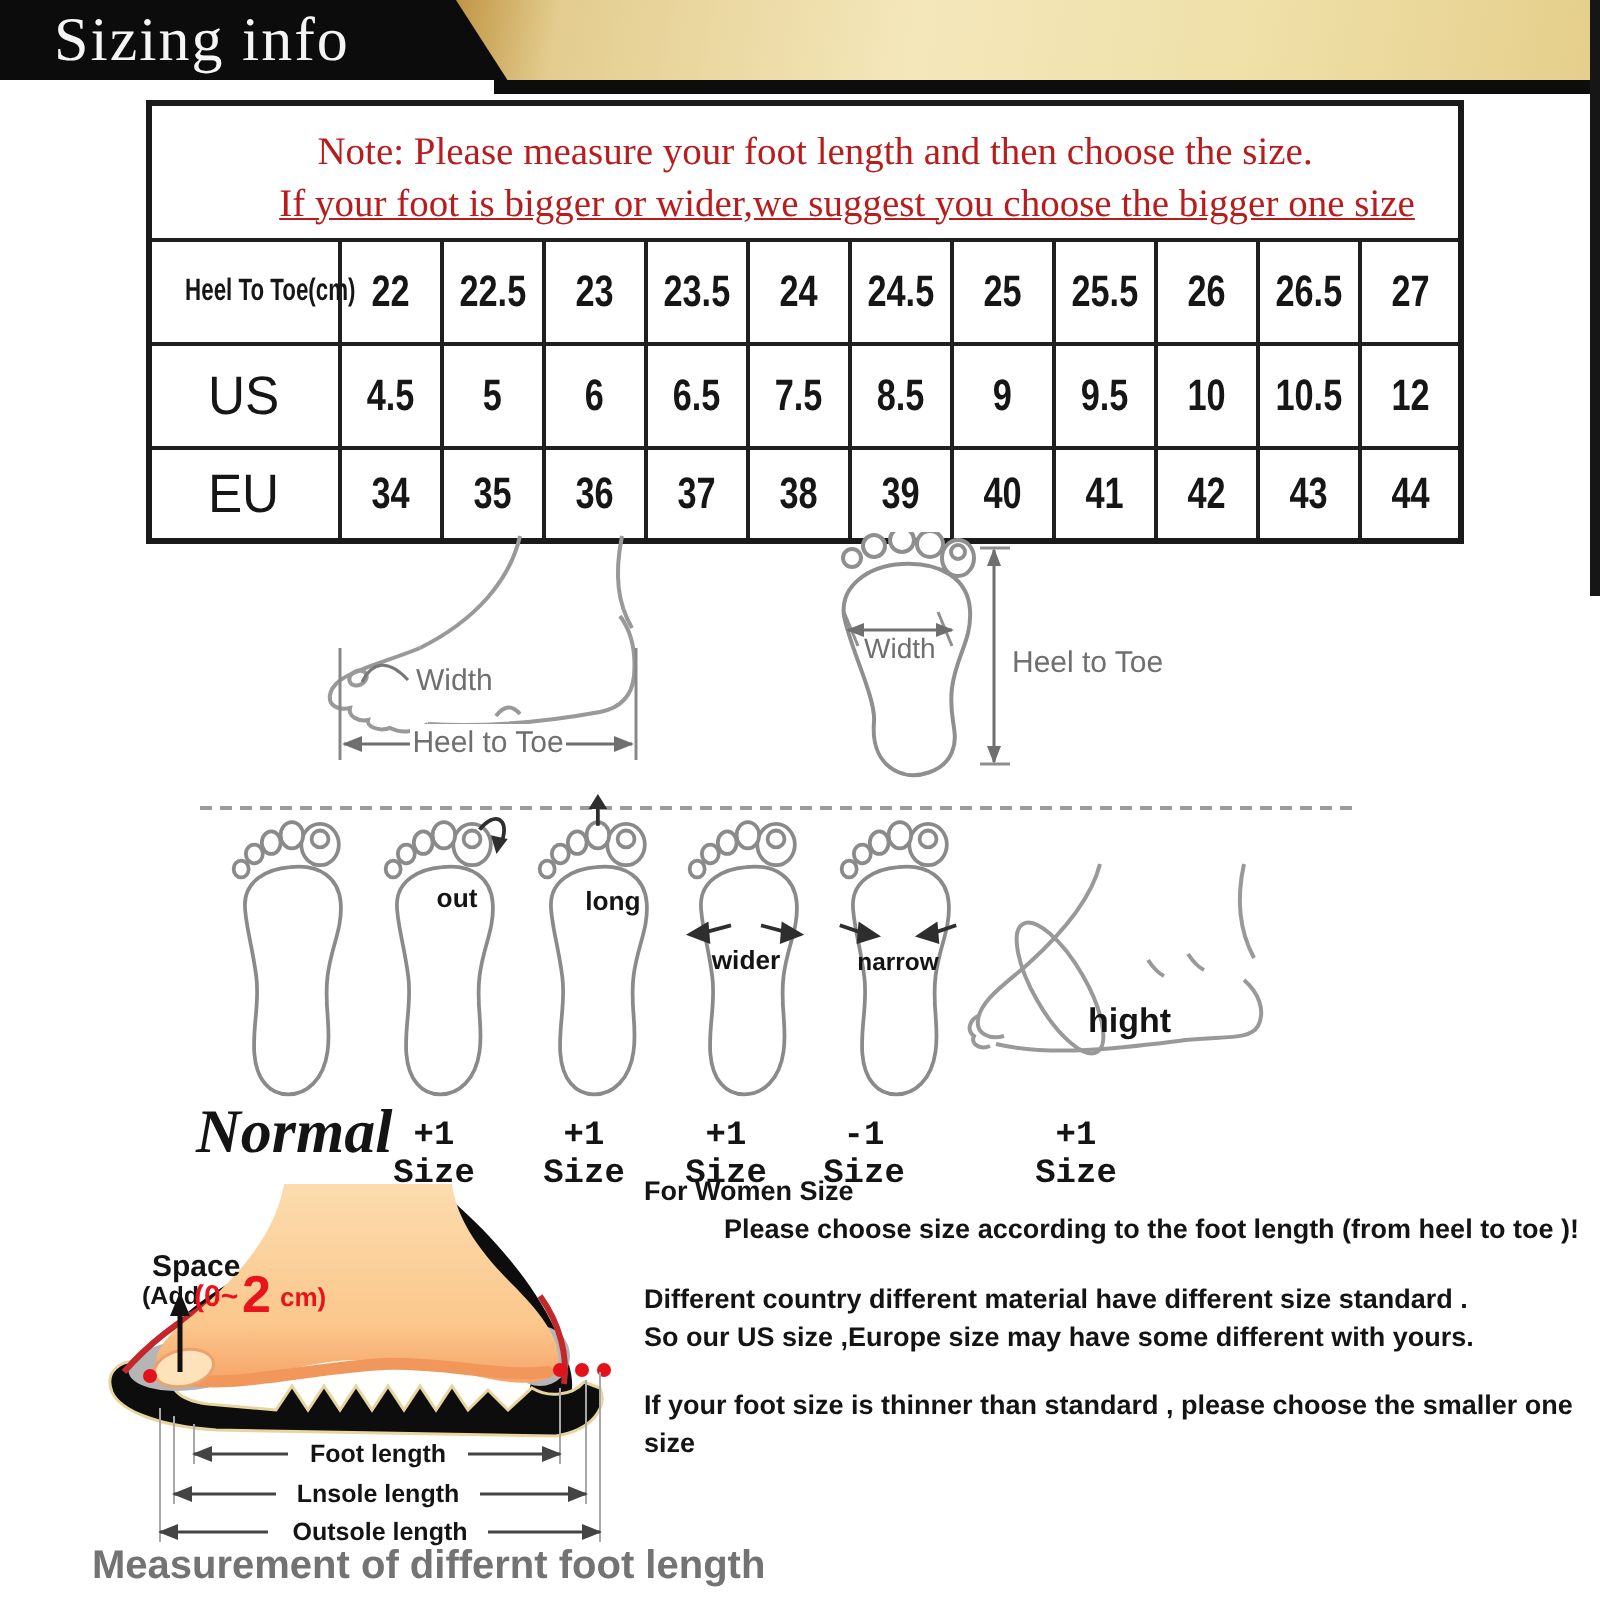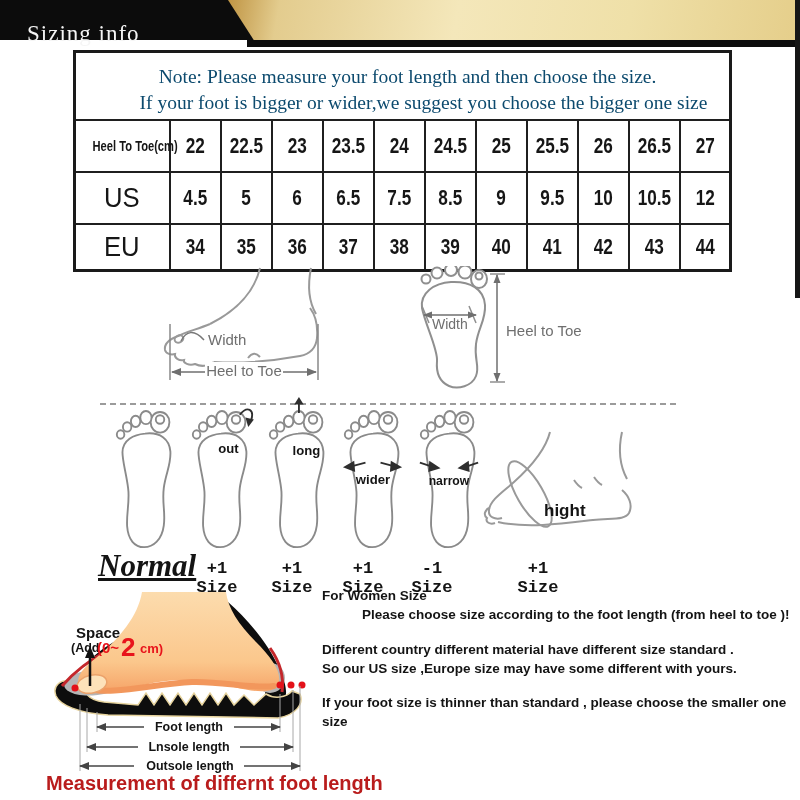--- a/index.html
+++ b/index.html
@@ -4,55 +4,55 @@
 <style>
   html,body{margin:0;padding:0;background:#fff;}
   .page{position:relative;width:800px;height:800px;background:#fff;overflow:hidden;
         font-family:"Liberation Sans",sans-serif;}
 
   
   .hdr{position:absolute;left:0;top:0;width:800px;height:40px;background:#0c0c0c;}
   .hdr-gold{position:absolute;left:228px;top:0;width:572px;height:40px;
     background:linear-gradient(100deg,#c09544 0%,#e3cc8e 9%,#f4e7ba 40%,#efe0a8 70%,#e5ce8a 100%);
     clip-path:polygon(0 0,100% 0,100% 100%,4.5% 100%);}
-  .hdr-title{position:absolute;left:27px;top:21px;color:#f5f5f5;
-    font-family:"Liberation Serif",serif;font-size:23px;letter-spacing:1px;}
+  .hdr-title{position:absolute;left:27px;top:2px;color:#f5f5f5;
+    font-family:"Liberation Serif",serif;font-size:31px;letter-spacing:1px;}
   .hdr-shadow{position:absolute;left:247px;top:40px;width:553px;height:7px;background:#0d0d0d;}
   .edge-right{position:absolute;left:795px;top:0;width:5px;height:298px;background:#161616;}
 
   
   table.size{position:absolute;left:73px;top:50px;width:656px;border-collapse:collapse;
     table-layout:fixed;border:3px solid #1a1a1a;}
   table.size td{border:2px solid #1f1f1f;text-align:center;vertical-align:middle;padding:0;
     background:#fff;color:#161616;}
   td.notecell{height:66px;text-align:left;}
-  .note1,.note2{font-family:"Liberation Serif",serif;color:#0c4a6e;font-size:19.5px;line-height:26px;}
+  .note1,.note2{font-family:"Liberation Serif",serif;color:#b91c1c;font-size:19.5px;line-height:26px;}
   .note1{margin:7px 0 0 10px;}
-  .note2{margin:0 16px 0 58px;}
+  .note2{margin:0 16px 0 58px;text-decoration:underline;}
   tr.r1 td{height:50px;} tr.r2 td{height:50px;} tr.r3 td{height:44px;margin-left:48px;}
   .sq{display:inline-block;transform:scaleX(.78);font-size:22px;font-weight:bold;
       font-stretch:condensed;white-space:nowrap;}
   .sq-hdr{display:inline-block;transform:scaleX(.72);font-size:15.5px;font-weight:bold;white-space:nowrap;}
   .sq-lab{display:inline-block;transform:scaleX(.95);font-size:27px;white-space:nowrap;}
 
   
   svg{position:absolute;}
   svg text{font-family:"Liberation Sans",sans-serif;}
   .gray-t{fill:#6f6f6f;font-size:15px;}
   .dash-sep{position:absolute;left:100px;top:403px;width:576px;height:0;
     border-top:2px dashed #9b9b9b;}
 
   
   .mark{font-weight:bold;fill:#141414;font-size:14px;}
   .ftlabel{position:absolute;text-align:center;color:#141414;}
-  .lab-normal{font-family:"Liberation Serif",serif;font-style:italic;font-weight:bold;font-size:31px;text-decoration:underline;}
+  .lab-normal{font-family:"Liberation Serif",serif;font-style:italic;font-weight:bold;font-size:31px;}
   .lab-size{font-family:Liberation Mono, monospace;font-weight:bold;font-size:17px;}
 
   
-  .caption{position:absolute;left:46px;top:772px;font-size:20px;font-weight:bold;color:#b91c1c;}
+  .caption{position:absolute;left:46px;top:772px;font-size:20px;font-weight:bold;color:#737373;}
   .rtext{position:absolute;left:322px;top:586px;width:472px;color:#141414;}
   .rtext p{margin:0;font-size:13.5px;font-weight:bold;line-height:19px;}
   .gap16{margin-bottom:16px !important;padding-left:40px;}
   .gap15{margin-bottom:15px !important;}
   .gap14{margin-bottom:14px !important;}
   .dim-t{font-size:12.5px;font-weight:bold;fill:#141414;}
   .red-t{fill:#e8131b;font-weight:bold;}
   .blk-t{fill:#141414;font-weight:bold;}
 </style>
 </head>

